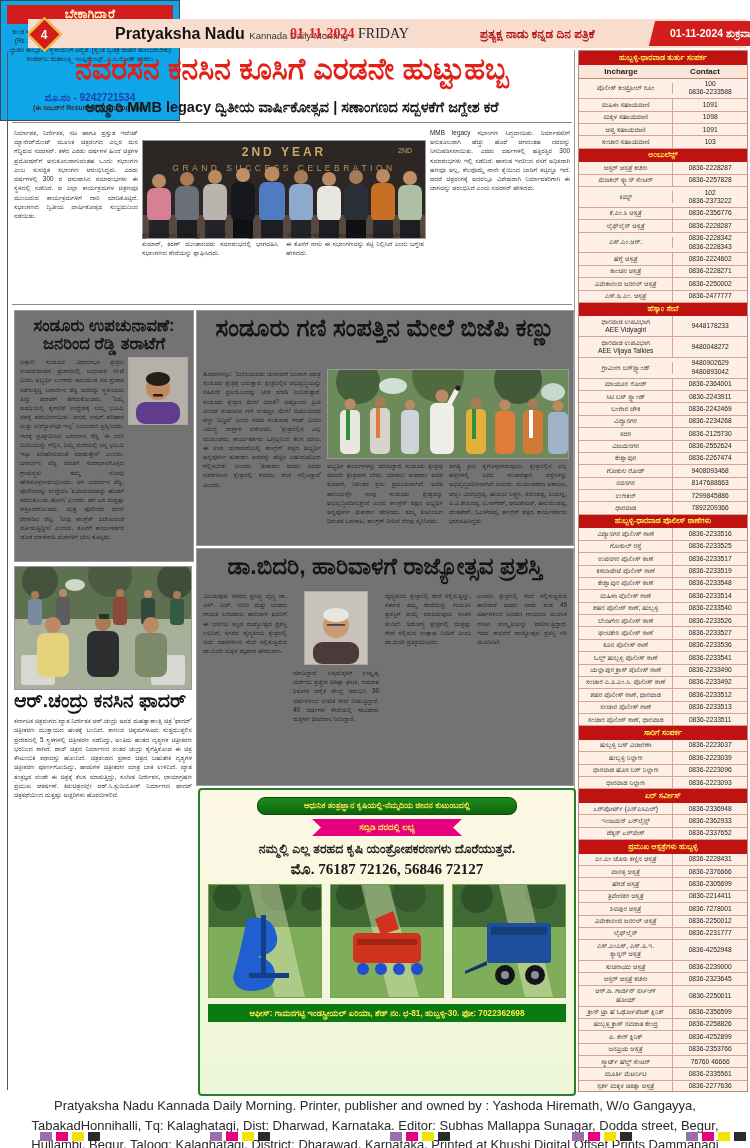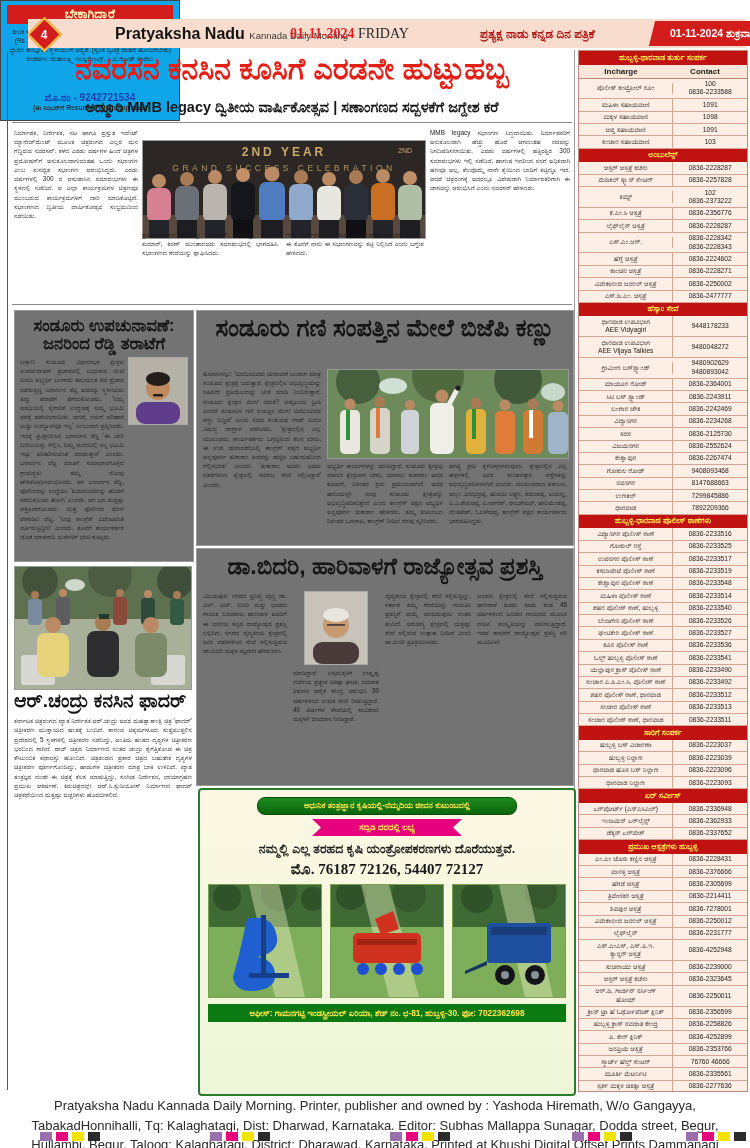--- a/index.html
+++ b/index.html
@@ -306,21 +306,21 @@
     <div class="wanted-band">ಬೇಕಾಗಿದ್ದಾರೆ</div>
     <div class="wanted-body">ತುರಿತ ಕೃಷಿ ಉಪಕರಣಗಳ ಮಾರಾಟ ಪ್ರತಿನಿಧಿಗಳು ಆಕರ್ಷಕ ಸ್ಯಾಲರಿಯೊಂದಿಗೆ (Rs 15000+ದಿನ ಭತ್ತೆ) ಪ್ರತಿ ತಿಂಗಳು. ಹಾವೇರಿ, ಹಾನಗಲ್, ಸವಣೂರ, ಬ್ಯಾಡಗಿ ತಾಲ್ಲೂಕಿಗೆ ಸ್ಥಳೀಯರಿಗೆ ಆದ್ಯತೆ. (ಸ್ವಂತ ದ್ವಿಚಕ್ರ ವಾಹನ ಹೊಂದಿರಬೇಕು) ಸಂಪರ್ಕಿಸಿ: ಮಹಾಲಕ್ಷ್ಮಿ ಇಂಪ್ಲಿಮೆಂಟ್ಸ್, ಪಿ.ಬಿ.ರೋಡ್ ಹಾವೇರಿ</div>
     <div class="wanted-phone blue-phone">ಮೊ.ನಂ - 9242721534</div>
     <div class="wanted-note">(ಈ ನಂಬರ್‌ಗೆ Resumeನ whatsapp ಮಾಡಿ)</div>
   </div>
 
   <div class="abs ad-box">
     <div class="ad-pill">ಆಧುನಿಕ ತಂತ್ರಜ್ಞಾನ ಕೃಷಿಯಲ್ಲಿ-ನೆಮ್ಮದಿಯ ಜೀವನ ಕುಟುಂಬದಲ್ಲಿ</div>
     <div class="ad-ribbon">ಸಬ್ಸಿಡಿ ದರದಲ್ಲಿ ಲಭ್ಯ</div>
     <div class="ad-line">ನಮ್ಮಲ್ಲಿ ಎಲ್ಲ ತರಹದ ಕೃಷಿ ಯಂತ್ರೋಪಕರಣಗಳು ದೊರೆಯುತ್ತವೆ.</div>
-    <div class="ad-phone">ಮೊ. 76187 72126, 54407 72127</div>
+    <div class="ad-phone">ಮೊ. 76187 72126, 56846 72127</div>
     <div class="ad-imgs">
       <svg width="112" height="112" viewBox="0 0 112 112" xmlns="http://www.w3.org/2000/svg">
         <rect width="112" height="112" fill="#7fae5a"></rect>
           <rect width="112" height="42" fill="#3f6a35"></rect>
         <circle cx="18" cy="12" r="14" fill="#2f5228"></circle>
           <circle cx="70" cy="8" r="18" fill="#35592c"></circle>
           <circle cx="104" cy="14" r="12" fill="#2f5228"></circle>
         <polygon points="40,0 70,0 96,112 66,112" fill="#f2f7c8" opacity="0.4"></polygon>
         <g>
           <path d="M38 34 q26 -6 30 18 q2 16 -20 20 q16 2 18 16 q2 16 -22 18 q-18 1 -20 -14 l6 -22 z" fill="#1f5fd0"></path>

